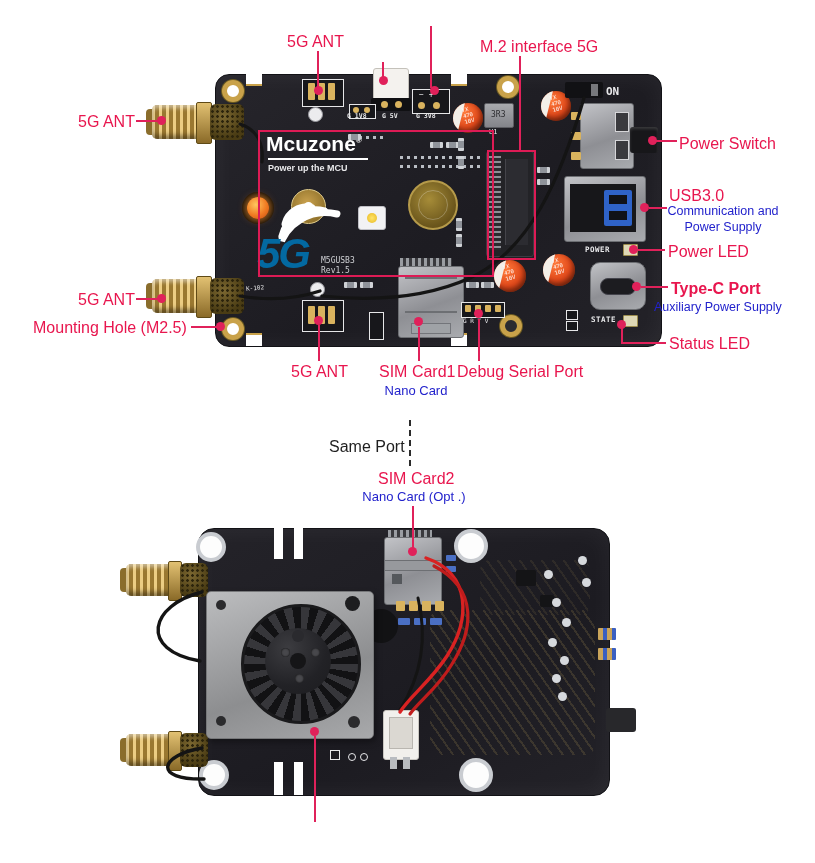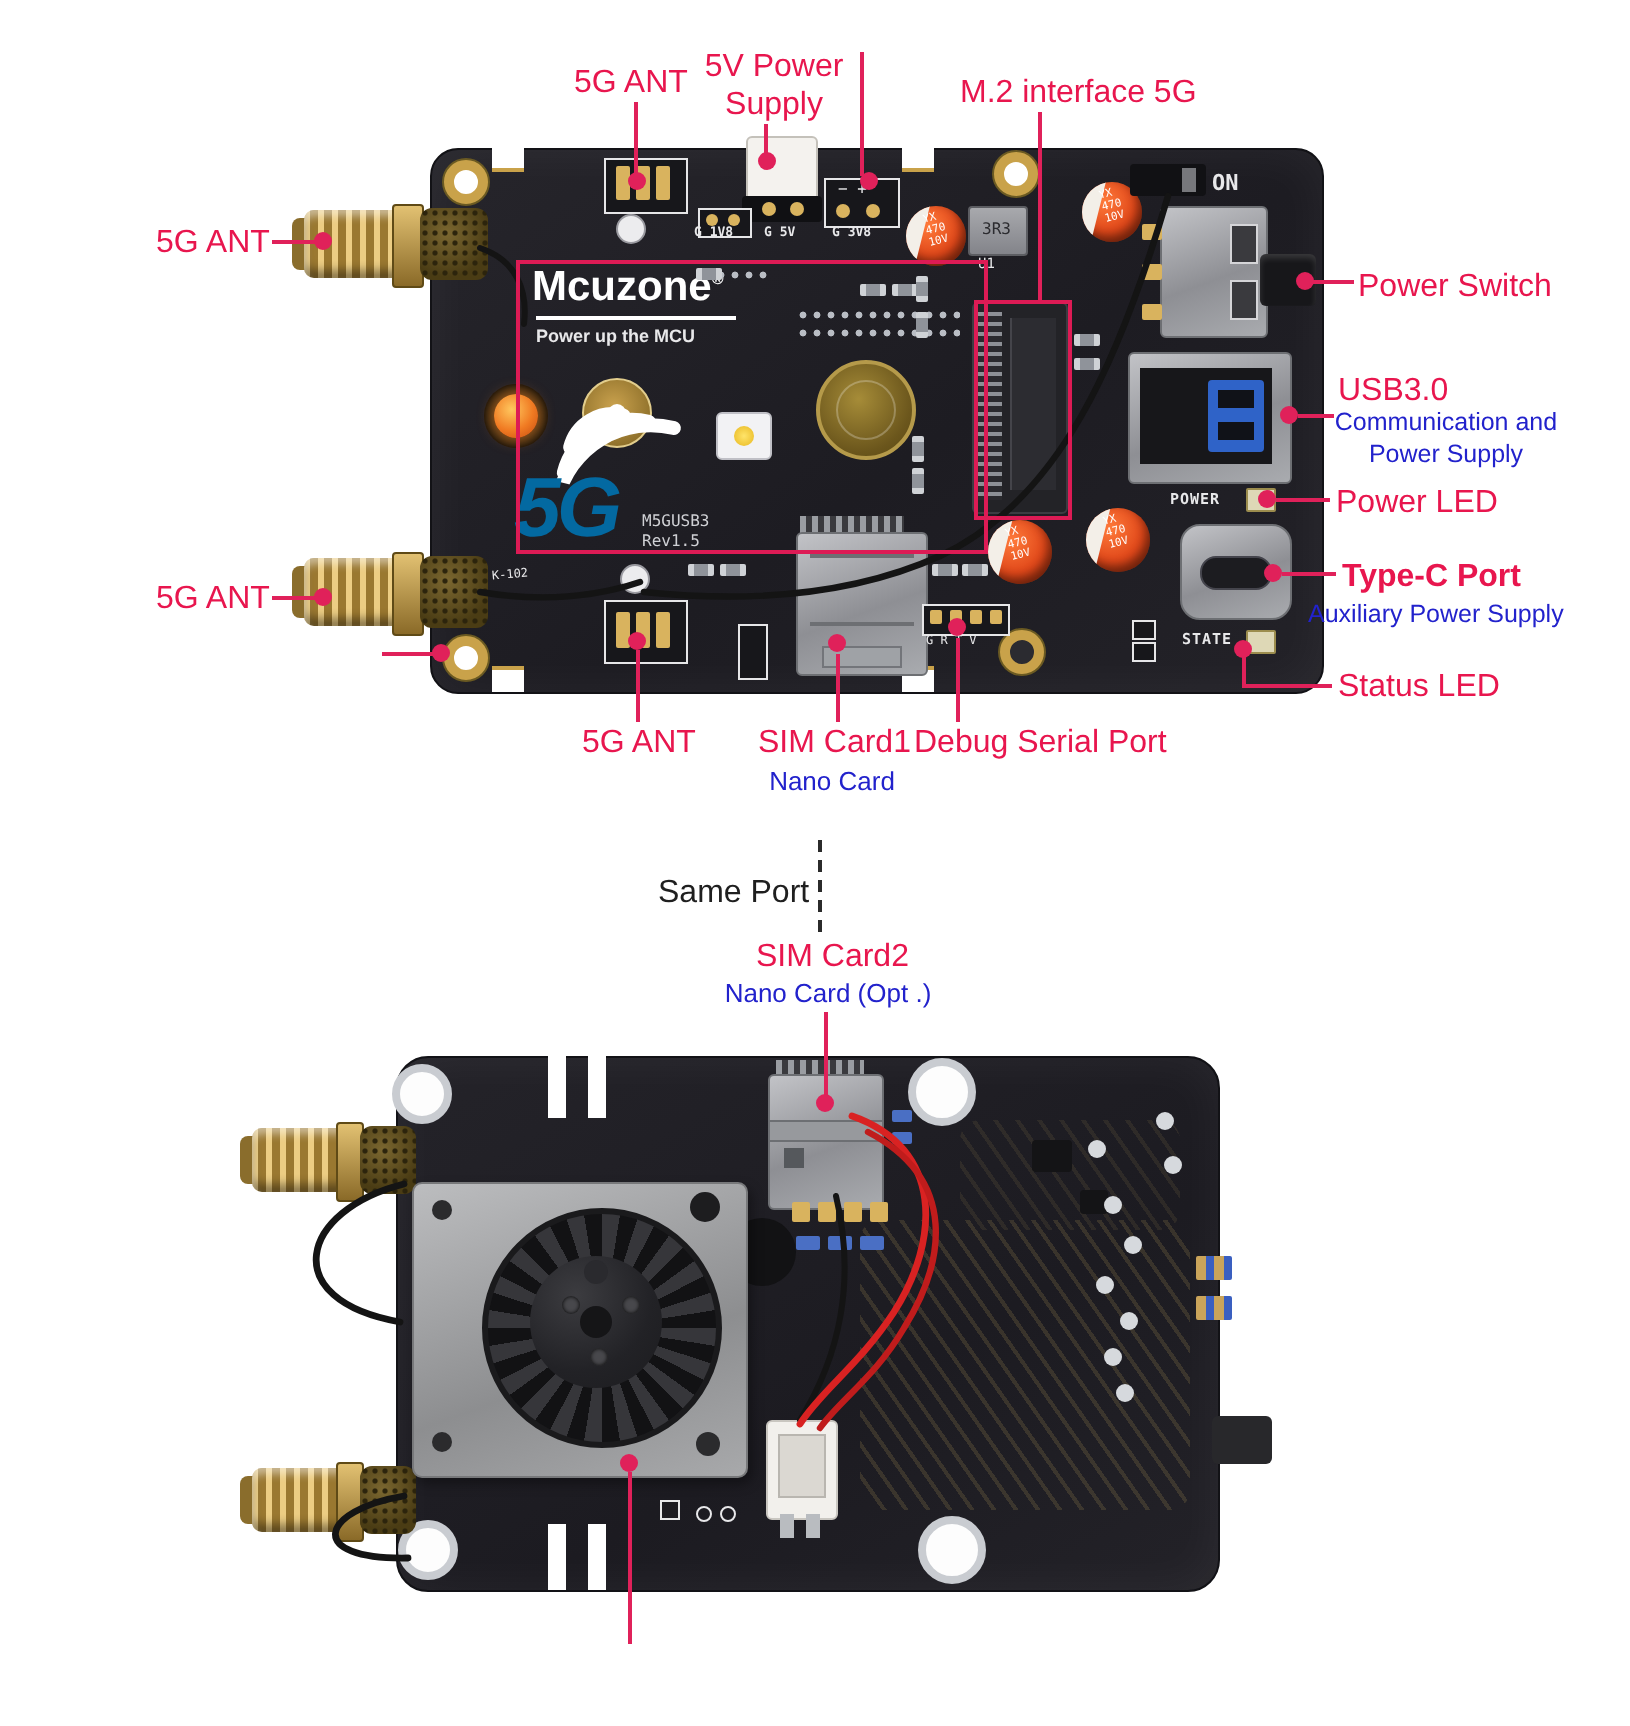--- a/index.html
+++ b/index.html
@@ -305,24 +305,20 @@
   </svg>
 
   <div class="layer">
 
     <div class="hlrect" style="left:258px;top:130px;width:232px;height:143px;"></div>
     <div class="hlrect" style="left:487px;top:150px;width:45px;height:106px;"></div>
 
     <div class="pl" style="left:430px;top:26px;width:2px;height:62px;"></div>
     <div class="pdot" style="left:430px;top:86px;"></div>
 
-    <div class="lbl center" style="left:337px;top:24px;width:100px;">
-      <div>5V Power</div>
-      <div>Supply</div>
-    </div>
     <div class="pl" style="left:382px;top:62px;width:2px;height:15px;"></div>
     <div class="pdot" style="left:379px;top:76px;"></div>
 
     <div class="lbl" style="left:287px;top:32px;">5G ANT</div>
     <div class="pl" style="left:317px;top:51px;width:2px;height:36px;"></div>
     <div class="pdot" style="left:314px;top:86px;"></div>
 
     <div class="lbl" style="left:480px;top:37px;">M.2 interface 5G</div>
     <div class="pl" style="left:519px;top:56px;width:2px;height:94px;"></div>
 
@@ -351,20 +347,21 @@
     <div class="pdot" style="left:617px;top:320px;"></div>
 
     <div class="lbl" style="left:78px;top:112px;">5G ANT</div>
     <div class="pl" style="left:136px;top:120px;width:22px;height:2px;"></div>
     <div class="pdot" style="left:157px;top:116px;"></div>
 
     <div class="lbl" style="left:78px;top:290px;">5G ANT</div>
     <div class="pl" style="left:136px;top:298px;width:22px;height:2px;"></div>
     <div class="pdot" style="left:157px;top:294px;"></div>
 
+    <div class="lbl" style="left:33px;top:318px;">Mounting Hole (M2.5)</div>
     <div class="pl" style="left:191px;top:326px;width:26px;height:2px;"></div>
     <div class="pdot" style="left:216px;top:322px;"></div>
 
     <div class="lbl" style="left:291px;top:362px;">5G ANT</div>
     <div class="pl" style="left:318px;top:325px;width:2px;height:36px;"></div>
     <div class="pdot" style="left:314px;top:316px;"></div>
 
     <div class="lbl" style="left:379px;top:362px;">SIM Card1</div>
     <div class="sub" style="left:376px;top:383px;width:80px;font-size:13px;">Nano Card</div>
     <div class="pl" style="left:418px;top:327px;width:2px;height:34px;"></div>

